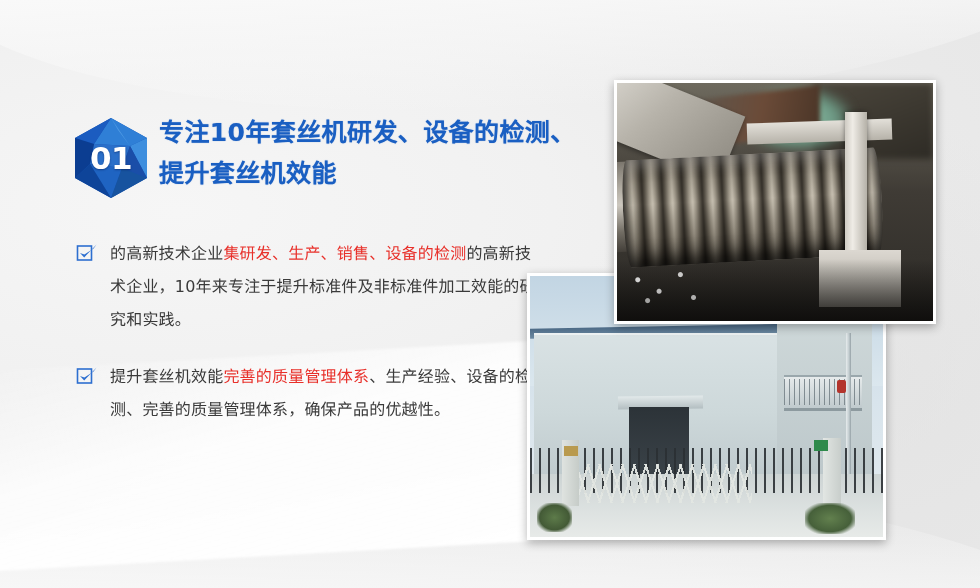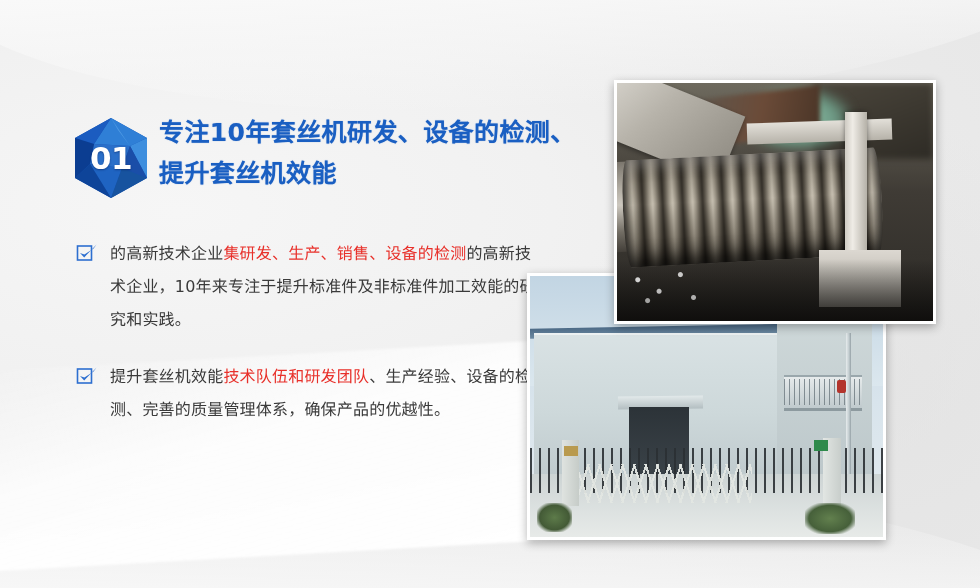--- a/index.html
+++ b/index.html
@@ -427,21 +427,21 @@
       </li>
 
       <li class="bullet">
         <span class="check-icon">
           <svg viewBox="0 0 22 22" xmlns="http://www.w3.org/2000/svg">
             <rect x="1.5" y="4" width="14" height="14" fill="none" stroke="#2d6fd0" stroke-width="1.6"></rect>
             <path d="M4 11 L8.2 15.4 L20.5 2.4 L17.6 6.6 L8.4 12.4 Z" fill="#2d6fd0"></path>
           </svg>
         </span>
         <p class="bullet-text">
-          <span>提升套丝机效能</span><span class="hl">技术队伍和研发团队</span><span>、生产经验、设备的检测、完善的质量管理体系，确保产品的优越性。</span>
+          <span>提升套丝机效能</span><span class="hl">完善的质量管理体系</span><span>、生产经验、设备的检测、完善的质量管理体系，确保产品的优越性。</span>
         </p>
       </li>
     </ul>
   </div>
 
   <div class="photo photo-factory">
     <div class="img factory-scene">
       <div class="f-sky"></div>
       <div class="f-roof"></div>
       <div class="f-building"></div>

